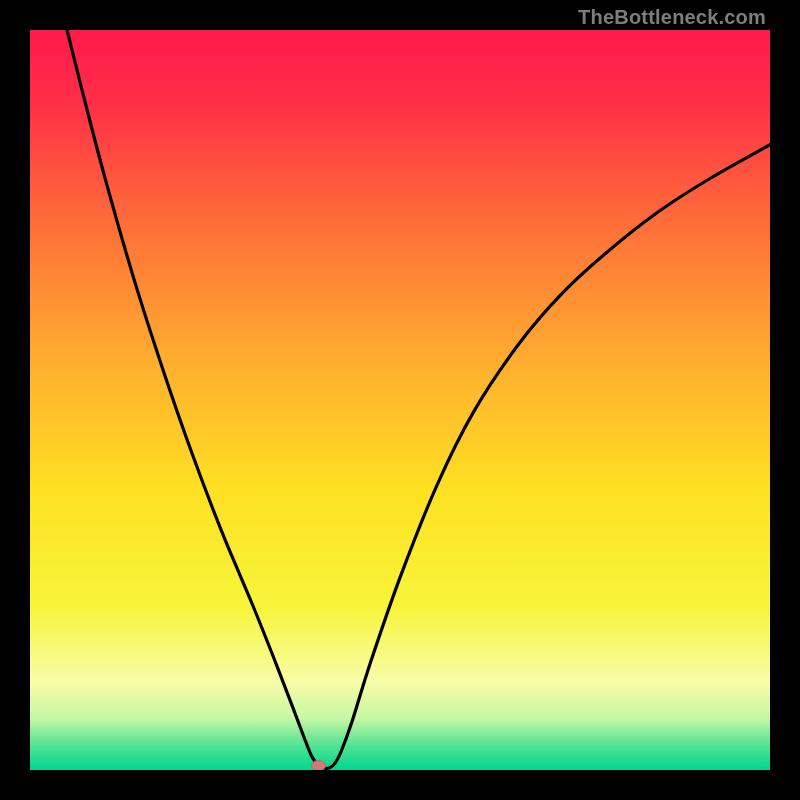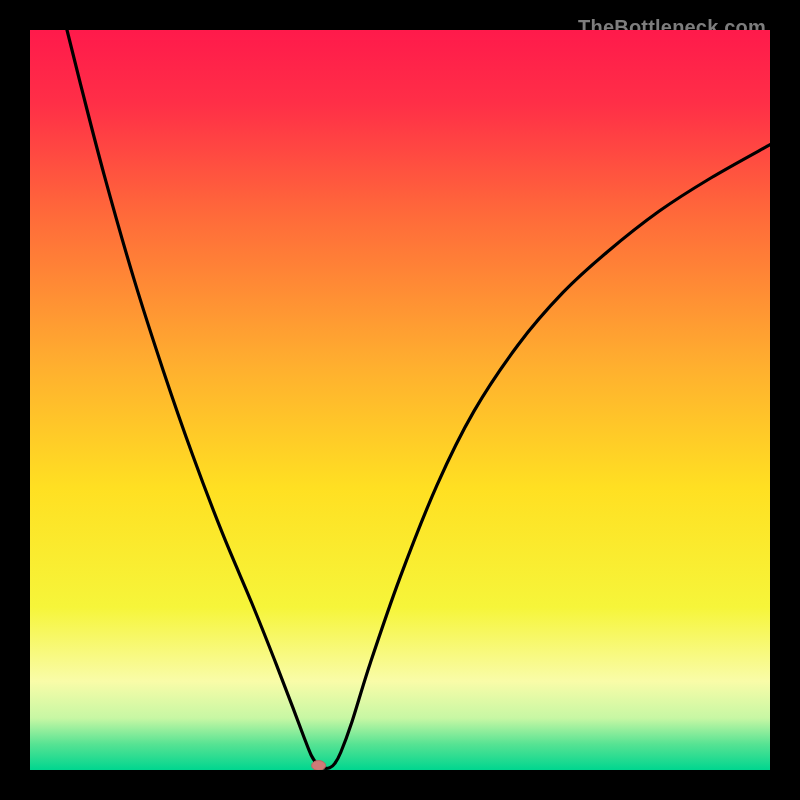--- a/index.html
+++ b/index.html
@@ -1,18 +1,18 @@
 <!DOCTYPE html>
 <html><head>
 <meta charset="utf-8">
 <style>
   html,body{margin:0;padding:0;width:800px;height:800px;overflow:hidden;background:#000;}
   .frame{position:relative;width:800px;height:800px;background:#000;}
   .plot{position:absolute;left:30px;top:30px;width:740px;height:740px;}
-  .watermark{position:absolute;top:16px;right:34px;font:600 20px Arial,Helvetica,sans-serif;color:#7d7d7d;letter-spacing:0.2px;}
+  .watermark{position:absolute;top:6px;right:34px;font:600 20px Arial,Helvetica,sans-serif;color:#7d7d7d;letter-spacing:0.2px;}
   svg{display:block;}
 </style>
 </head>
 <body>
 <div class="frame">
   <div class="watermark">TheBottleneck.com</div>
   <div class="plot">
     <svg id="svg" width="740" height="740" viewBox="0 0 740 740">
         <defs>
           <linearGradient id="bg" x1="0" y1="0" x2="0" y2="1">

